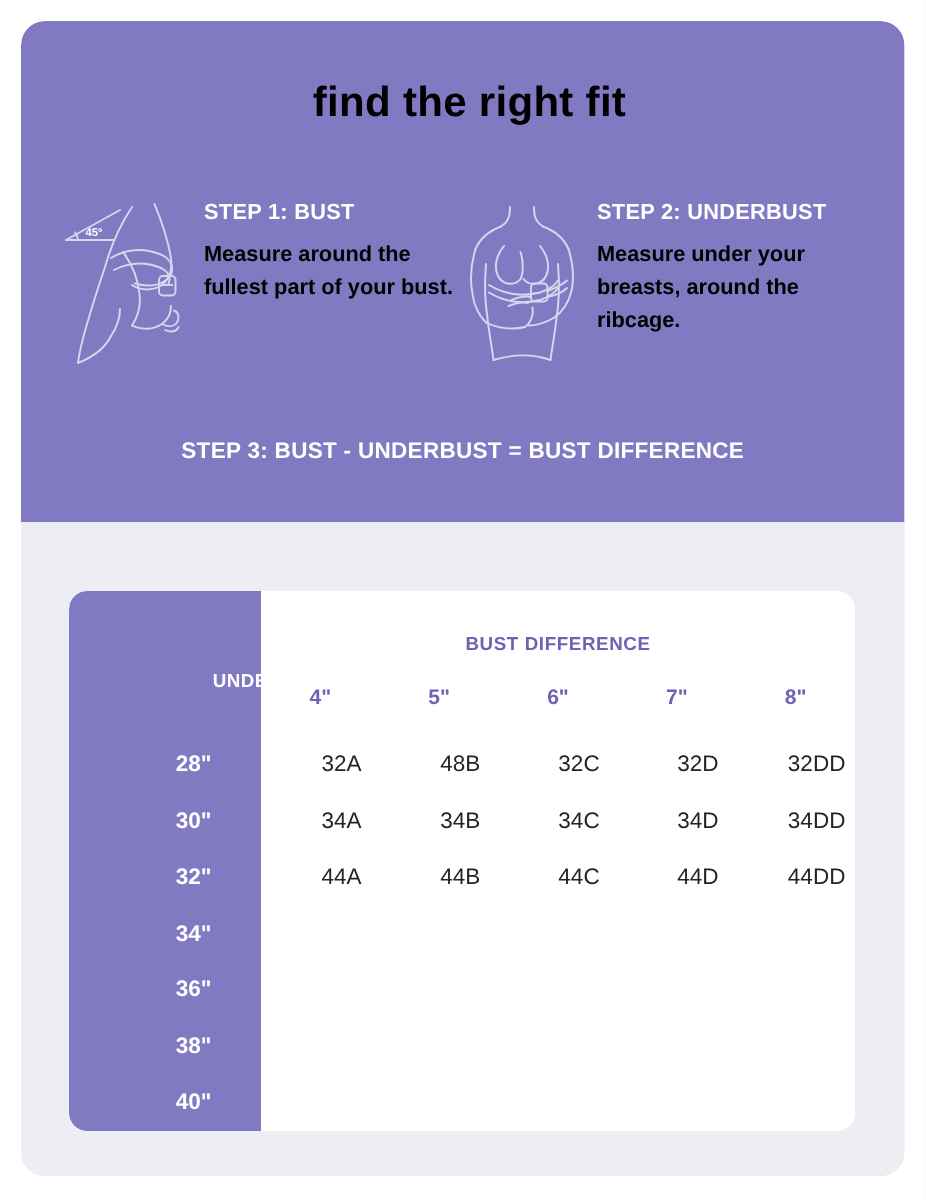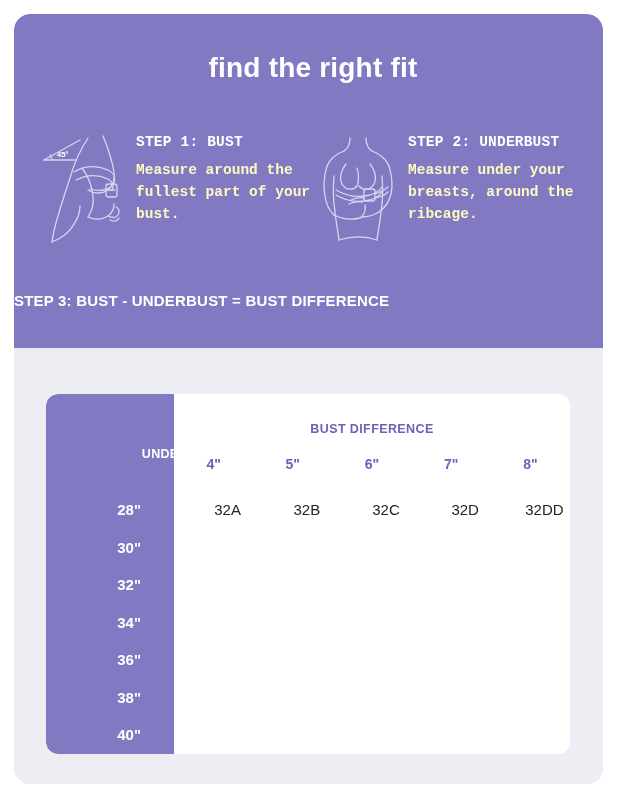--- a/index.html
+++ b/index.html
@@ -44,77 +44,76 @@
     background: #8179c2;
     border-radius: 16px 16px 0 0;
   }
 
   .hero-title {
     position: absolute;
     left: 0;
     top: 38px;
     width: 598px;
     text-align: center;
-    color: #ffffff;
+    color: #000000;
     font-size: 28px;
     font-weight: bold;
     letter-spacing: 0.2px;
   }
 
   
   .steps {
     position: absolute;
     left: 0;
     top: 118px;
     width: 589px;
     height: 130px;
   }
   .step {
     position: absolute;
     top: 0;
     display: flex;
     align-items: flex-start;
   }
   .step-1 { left: 22px;  width: 284px; }
-  .step-2 { left: 294px; width: 284px; }
+  .step-2 { left: 284px; width: 284px; }
 
   .step-figure {
     flex: 0 0 auto;
     width: 100px;
     height: 112px;
     position: relative;
   }
   .step-figure svg { display: block; }
 
   .step-text {
     flex: 1 1 auto;
     padding-top: 2px;
-    font-family: Liberation Mono, monospace;
   }
   .step-heading {
     color: #ffffff;
     font-size: 14.5px;
     font-weight: bold;
     letter-spacing: 0.2px;
     margin-bottom: 9px;
     white-space: nowrap;
   }
   .step-body {
-    color: #fef9c3;
+    color: #000000;
     font-size: 14.5px;
     font-weight: bold;
     line-height: 22px;
   }
 
   .hero-step3 {
     position: absolute;
     left: 0;
     top: 278px;
     width: 589px;
-    text-align: left;
+    text-align: center;
     color: #ffffff;
     font-size: 15px;
     font-weight: bold;
     letter-spacing: 0.2px;
   }
 
   
   .table-zone {
     position: absolute;
     left: 0;
@@ -346,25 +345,39 @@
           <div class="col-headers">
               <div class="ch">4"</div>
               <div class="ch">5"</div>
               <div class="ch">6"</div>
               <div class="ch">7"</div>
               <div class="ch">8"</div>
             </div>
           <div class="rows">
               <div class="row">
                 <div class="cell">32A</div>
-                <div class="cell">32B</div>
+                <div class="cell">48B</div>
                 <div class="cell">32C</div>
                 <div class="cell">32D</div>
                 <div class="cell">32DD</div>
               </div>
+              <div class="row">
+                <div class="cell">34A</div>
+                <div class="cell">34B</div>
+                <div class="cell">34C</div>
+                <div class="cell">34D</div>
+                <div class="cell">34DD</div>
+              </div>
+              <div class="row">
+                <div class="cell">44A</div>
+                <div class="cell">44B</div>
+                <div class="cell">44C</div>
+                <div class="cell">44D</div>
+                <div class="cell">44DD</div>
+              </div>
             </div>
         </div>
 
       </div>
     </div>
 
   </div>
 </div>
 
 </body></html>

